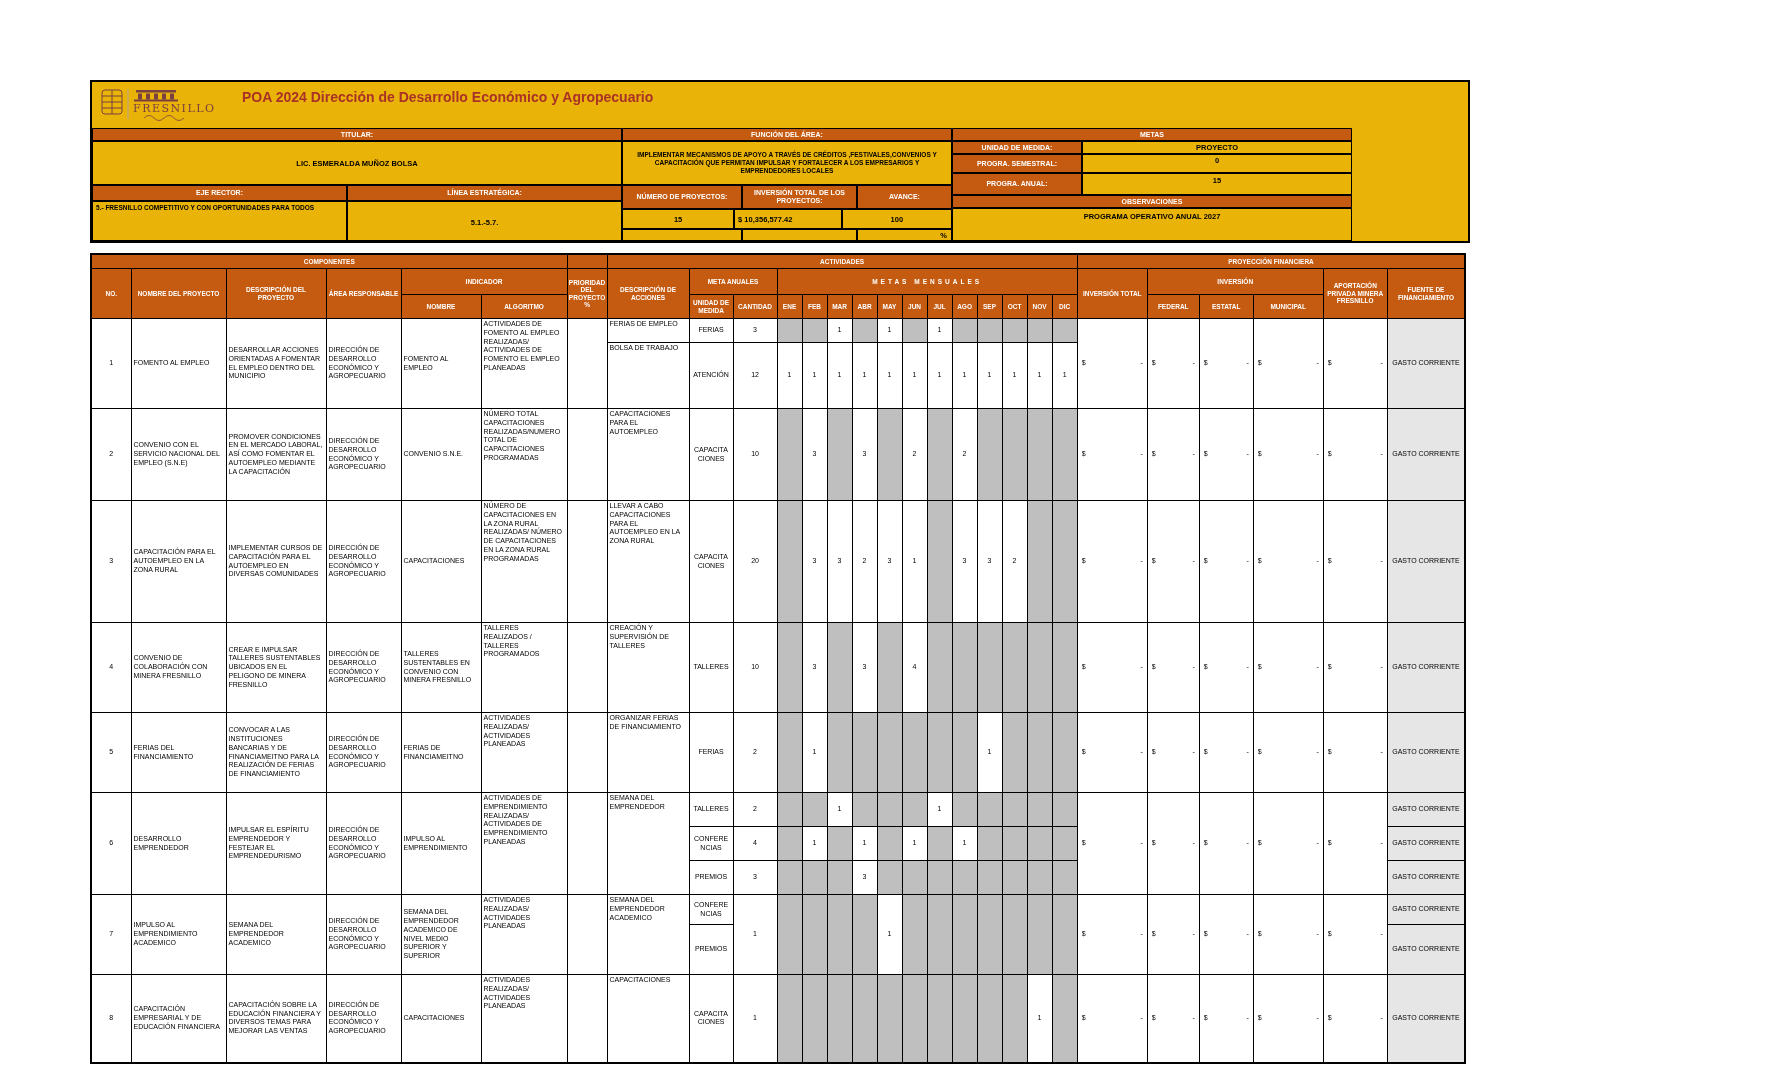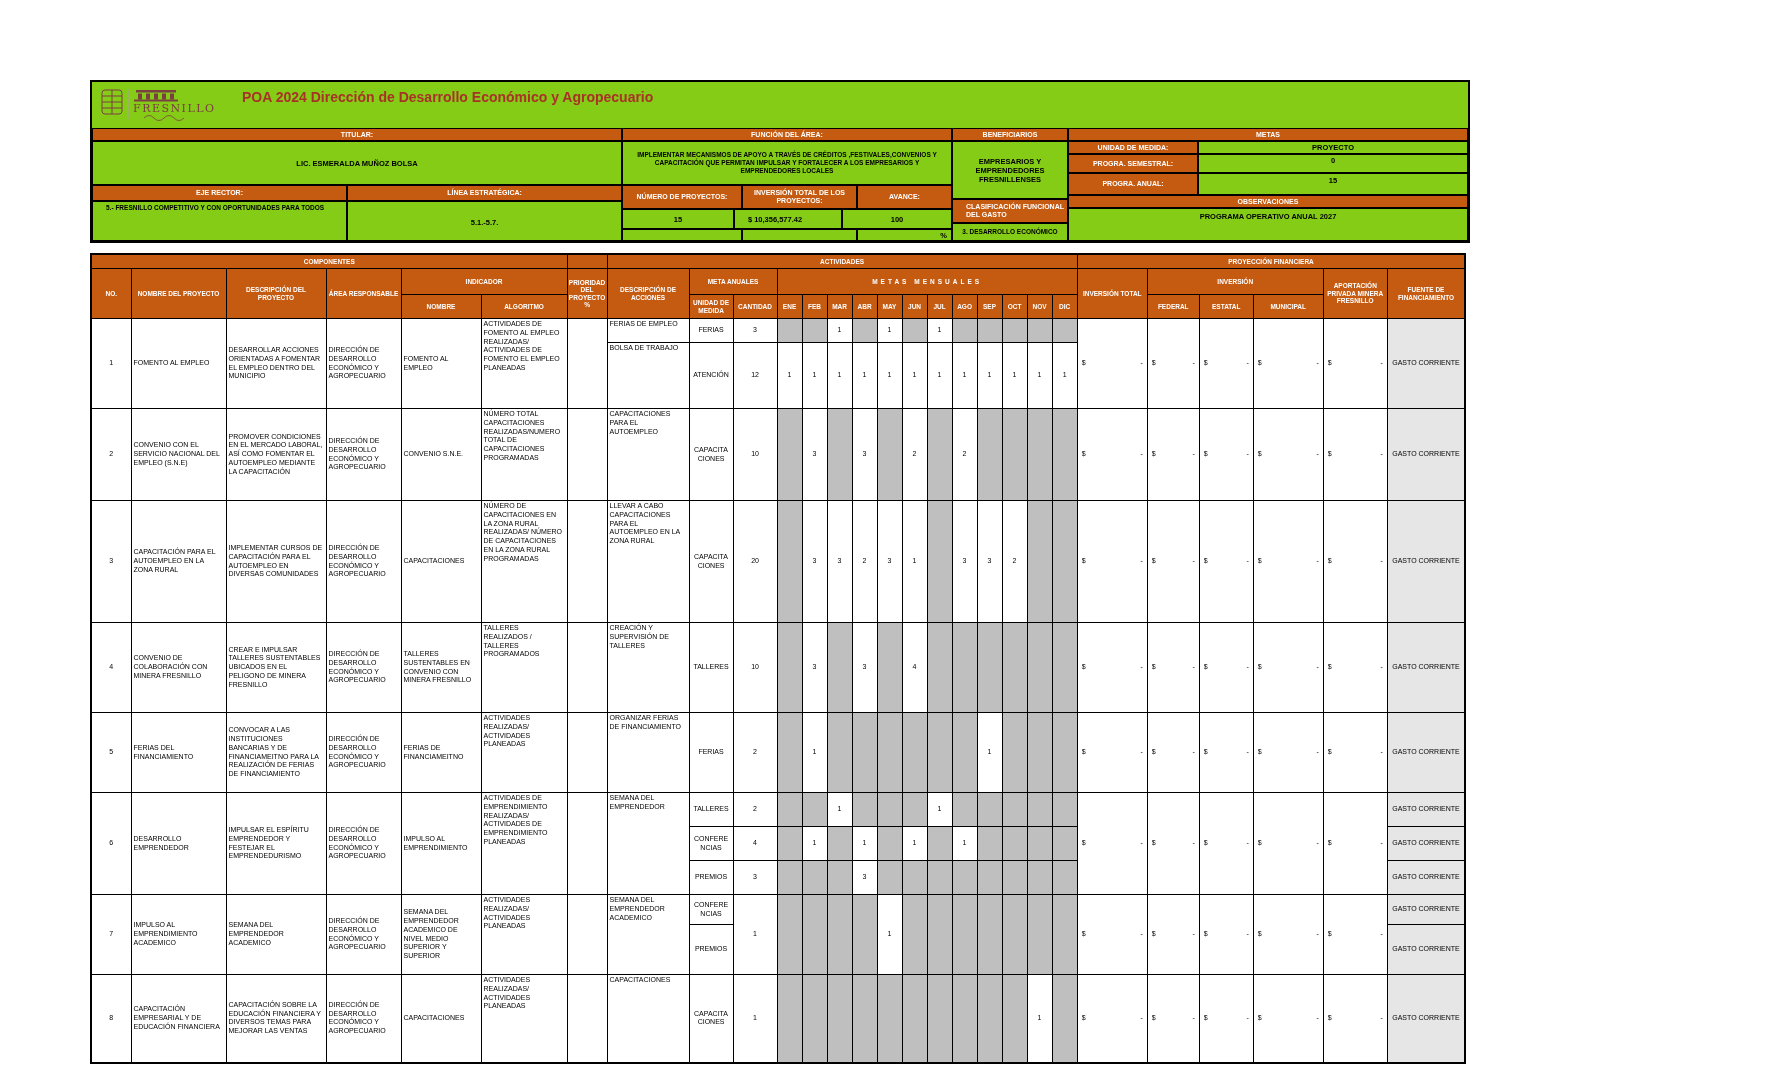--- a/index.html
+++ b/index.html
@@ -1,31 +1,31 @@
 <!DOCTYPE html>
 <html><head>
 <meta charset="utf-8">
 <style>
   html,body{margin:0;padding:0;background:#fff;}
   body{width:1792px;height:1088px;position:relative;font-family:"Liberation Sans",sans-serif;color:#000;}
   .sheet{position:absolute;left:90px;top:80px;width:1380px;}
 
   
-  .topbox{border:2px solid #000;box-sizing:border-box;background:#84cc16;}
+  .topbox{border:2px solid #000;box-sizing:border-box;background:#eab308;}
   .brandrow{display:flex;height:46px;align-items:flex-start;}
   .logo{width:150px;height:100%;display:flex;align-items:center;padding-left:8px;box-sizing:border-box;}
   .maintitle{font-weight:bold;font-size:14px;color:#A93226;padding-top:7px;}
   .inforow{display:flex;align-items:stretch;}
   .colA{width:530px}.colB{width:330px}.colC{width:120px}.colD{width:400px}
   .colA,.colB,.colC,.colD{display:flex;flex-direction:column;box-sizing:border-box;}
   .hcell{border:1px solid #000;box-sizing:border-box;display:flex;align-items:center;justify-content:center;text-align:center;overflow:hidden;}
   .obar{background:#C55A11;color:#fff;font-weight:bold;font-size:7px;line-height:1.1;}
   .val{font-weight:bold;font-size:7.5px;line-height:1.2;}
   .hrow{display:flex;justify-content:center;}
-  .t-left{justify-content:flex-start;text-align:left;padding-left:13px;}
+  .t-left{justify-content:flex-start;text-align:left;padding-left:3px;}
   .fz65{font-size:6.5px}
   .pct{justify-content:flex-end;padding-right:4px;}
 
   
   table.main{border-collapse:collapse;table-layout:fixed;width:1374px;margin-top:10px;border:2px solid #000;}
   table.main th{background:#C55A11;color:#fff;font-weight:bold;font-size:6.5px;border:1px solid #000;padding:1px;line-height:1.15;overflow:hidden;}
   table.main td{border:1px solid #000;font-size:7px;padding:1px 2px;vertical-align:middle;line-height:1.25;word-wrap:break-word;overflow:hidden;box-sizing:border-box;}
   .band th{height:11px;font-size:6.5px;}
   .ls{letter-spacing:3px;}
   .smallth{font-size:5.5px;}
@@ -97,26 +97,20 @@
           <div class="hcell val t-left" style="width:115px">$ 10,356,577.42</div>
           <div class="hcell val" style="width:118px">100</div>
         </div>
         <div class="hrow" style="height:12px">
           <div class="hcell" style="width:120px"></div>
           <div class="hcell" style="width:115px"></div>
           <div class="hcell val pct" style="width:95px">%</div>
         </div>
       </div>
 
-      <div class="colC">
-        <div class="hcell obar" style="height:13px">BENEFICIARIOS</div>
-        <div class="hcell val" style="height:58px;padding:0 6px">EMPRESARIOS Y EMPRENDEDORES FRESNILLENSES</div>
-        <div class="hcell obar t-left" style="height:24px">CLASIFICACIÓN FUNCIONAL DEL GASTO</div>
-        <div class="hcell val fz65" style="height:18px">3. DESARROLLO ECONÓMICO</div>
-      </div>
 
       <div class="colD">
         <div class="hcell obar" style="height:13px">METAS</div>
         <div class="hrow" style="height:13px">
           <div class="hcell obar" style="width:130px">UNIDAD DE MEDIDA:</div>
           <div class="hcell val" style="width:270px">PROYECTO</div>
         </div>
         <div class="hrow" style="height:19px">
           <div class="hcell obar" style="width:130px">PROGRA. SEMESTRAL:</div>
           <div class="hcell val" style="width:270px;align-items:flex-start;padding-top:1px">0</div>

